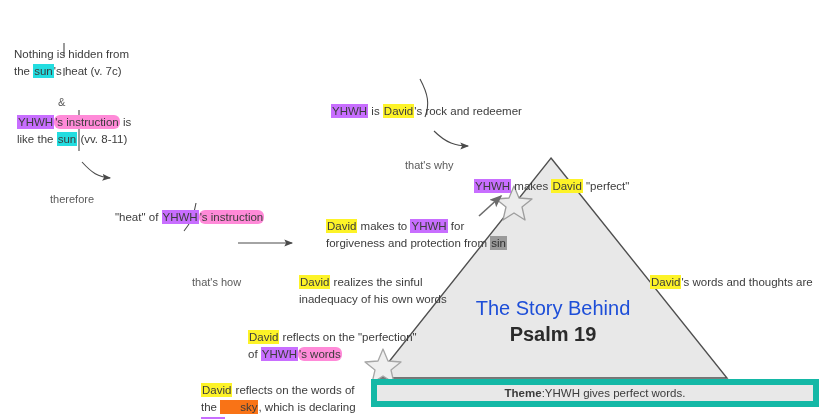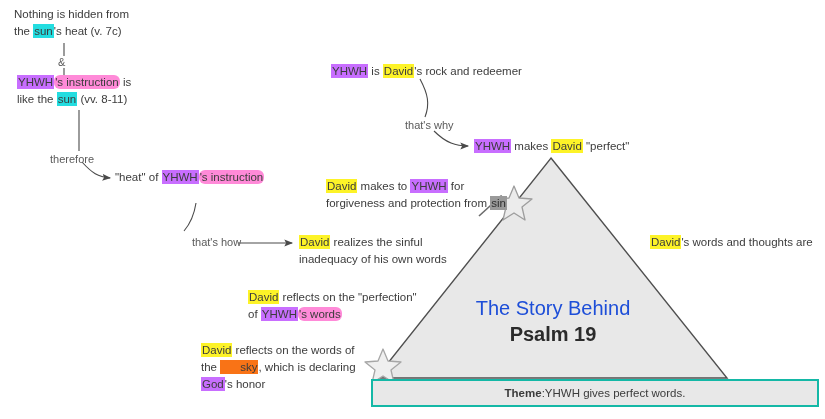--- a/index.html
+++ b/index.html
@@ -48,21 +48,21 @@
   
   svg.layer {
     position: absolute;
     left: 0; top: 0;
     width: 825px;
     height: 419px;
     overflow: visible;
   }
   svg.arrows { z-index: 3; pointer-events: none; }
   svg.shape  { z-index: 1; }
-  .note, .conn-label { z-index: 4; }
+  .note, .conn-label { z-index: 4; margin-top: 40px; }
 
   .tri-title {
     position: absolute;
     left: 418px;
     top: 295px;
     width: 270px;
     text-align: center;
     z-index: 2;
   }
   .tri-title .t1 {
@@ -79,21 +79,21 @@
     color: #2b2b2b;
     font-weight: bold;
   }
   .theme-bar {
     position: absolute;
     left: 371px;
     top: 379px;
     width: 448px;
     height: 28px;
     background: #e8e8e8;
-    border: 2px solid #14b8a6;
+    border: 6px solid #14b8a6;
     box-sizing: border-box;
     display: flex;
     align-items: center;
     justify-content: center;
     font-size: 11.5px;
     color: #3b3b3b;
     z-index: 5;
   }
   .theme-bar b { font-weight: bold; }
 </style>

